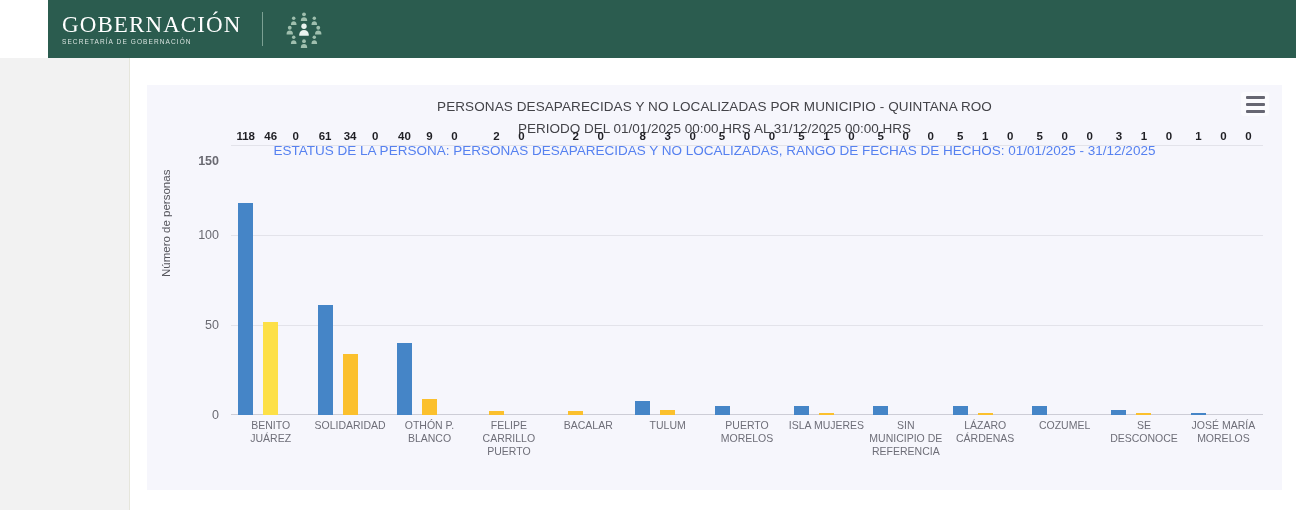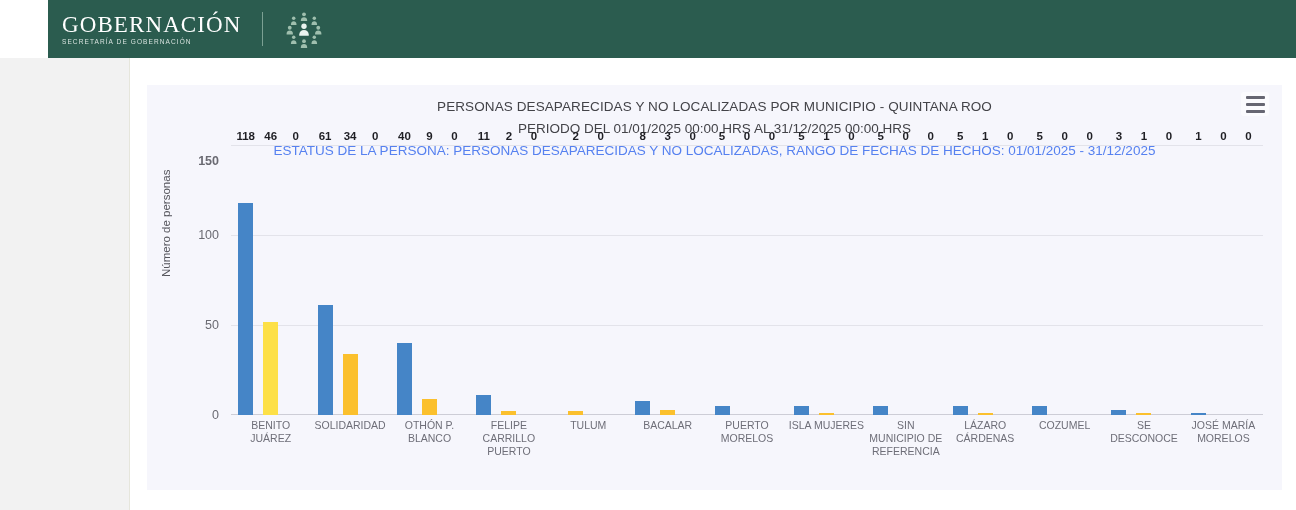--- a/index.html
+++ b/index.html
@@ -401,25 +401,20 @@
                 <div class="bar-slot">
                   <div class="bar" style="height: 0px; background: rgb(78, 84, 92);">
                     <span class="bar-label">0</span>
                   </div>
                 </div>
               </div>
             </div>
             <div class="group">
               <div class="bars">
                 <div class="bar-slot">
-                  <div class="bar" style="height: 19.8px; background: rgb(69, 133, 199);">
-                    <span class="bar-label">11</span>
-                  </div>
-                </div>
-                <div class="bar-slot">
                   <div class="bar" style="height: 3.6px; background: rgb(251, 192, 45);">
                     <span class="bar-label">2</span>
                   </div>
                 </div>
                 <div class="bar-slot">
                   <div class="bar" style="height: 0px; background: rgb(78, 84, 92);">
                     <span class="bar-label">0</span>
                   </div>
                 </div>
               </div>
@@ -591,22 +586,22 @@
               </div>
             </div>
           </div>
       </div>
 
       <div class="x-labels" id="x-labels">
           <div class="x-label">BENITO JUÁREZ</div>
           <div class="x-label">SOLIDARIDAD</div>
           <div class="x-label">OTHÓN P. BLANCO</div>
           <div class="x-label">FELIPE CARRILLO PUERTO</div>
+          <div class="x-label">BACALAR</div>
           <div class="x-label">TULUM</div>
-          <div class="x-label">BACALAR</div>
           <div class="x-label">PUERTO MORELOS</div>
           <div class="x-label">ISLA MUJERES</div>
           <div class="x-label">SIN MUNICIPIO DE REFERENCIA</div>
           <div class="x-label">LÁZARO CÁRDENAS</div>
           <div class="x-label">COZUMEL</div>
           <div class="x-label">SE DESCONOCE</div>
           <div class="x-label">JOSÉ MARÍA MORELOS</div>
         </div>
 
     </div>

